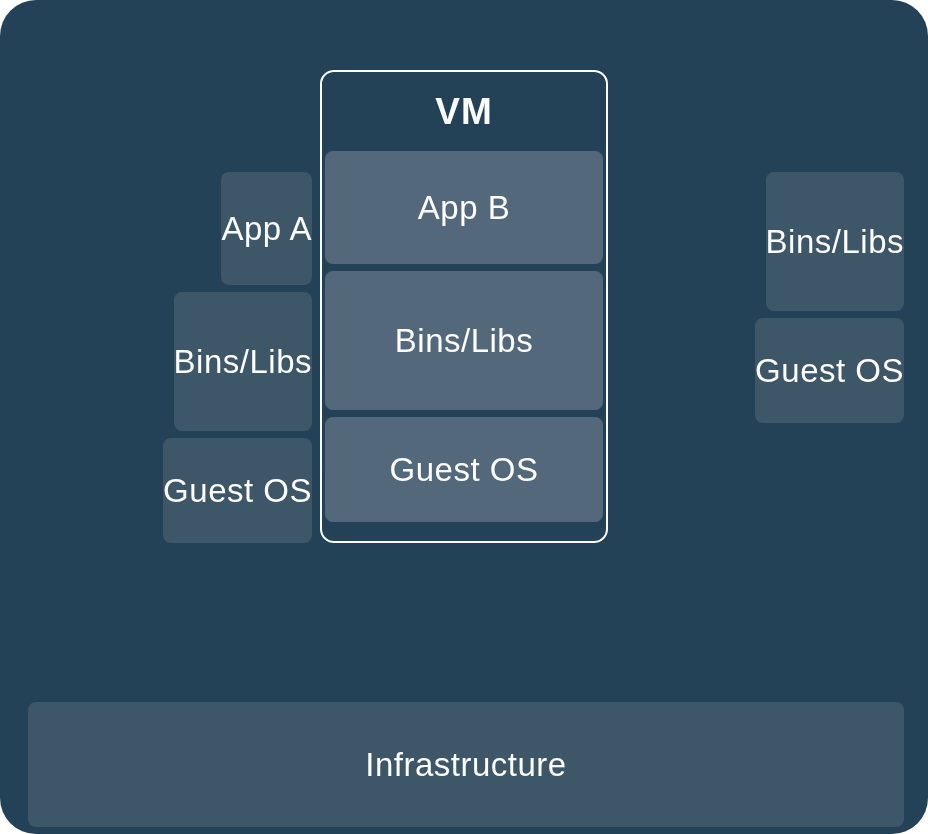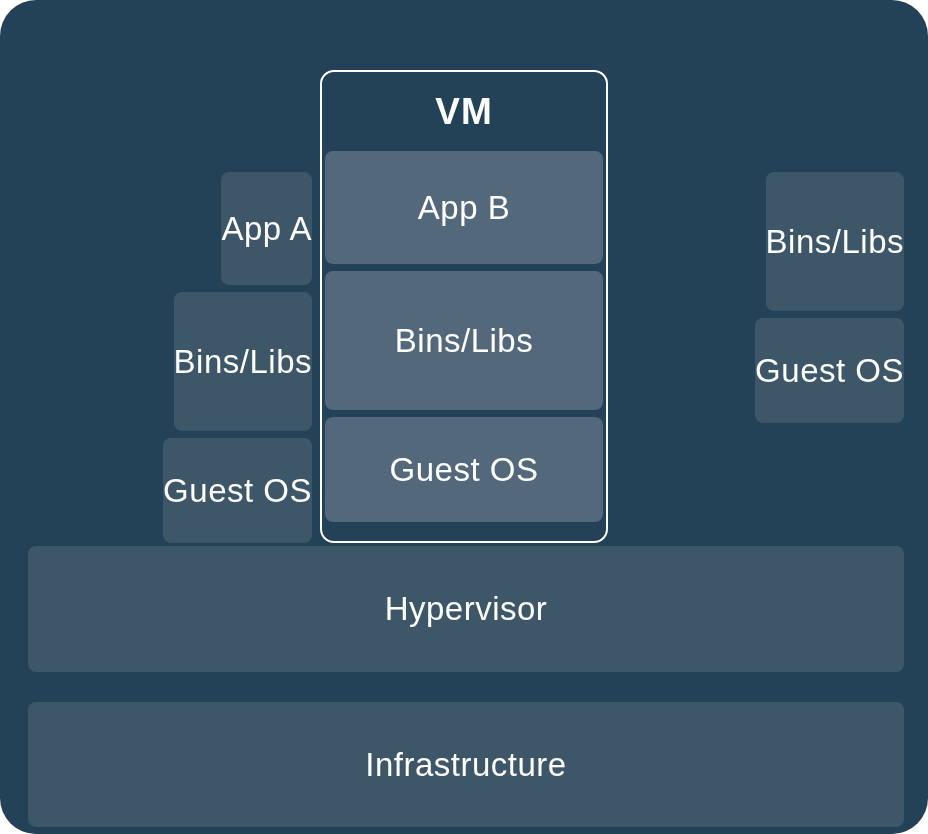--- a/index.html
+++ b/index.html
@@ -112,16 +112,15 @@
       </div>
     </div>
 
     <div class="stack side">
       <div class="cell row-bins">Bins/Libs</div>
       <div class="cell row-os">Guest OS</div>
     </div>
 
   </div>
 
-  <div class="layer layer-hypervisor">Hypervisor</div>
   <div class="layer layer-infrastructure">Infrastructure</div>
 
 </div>
 
 </body></html>

